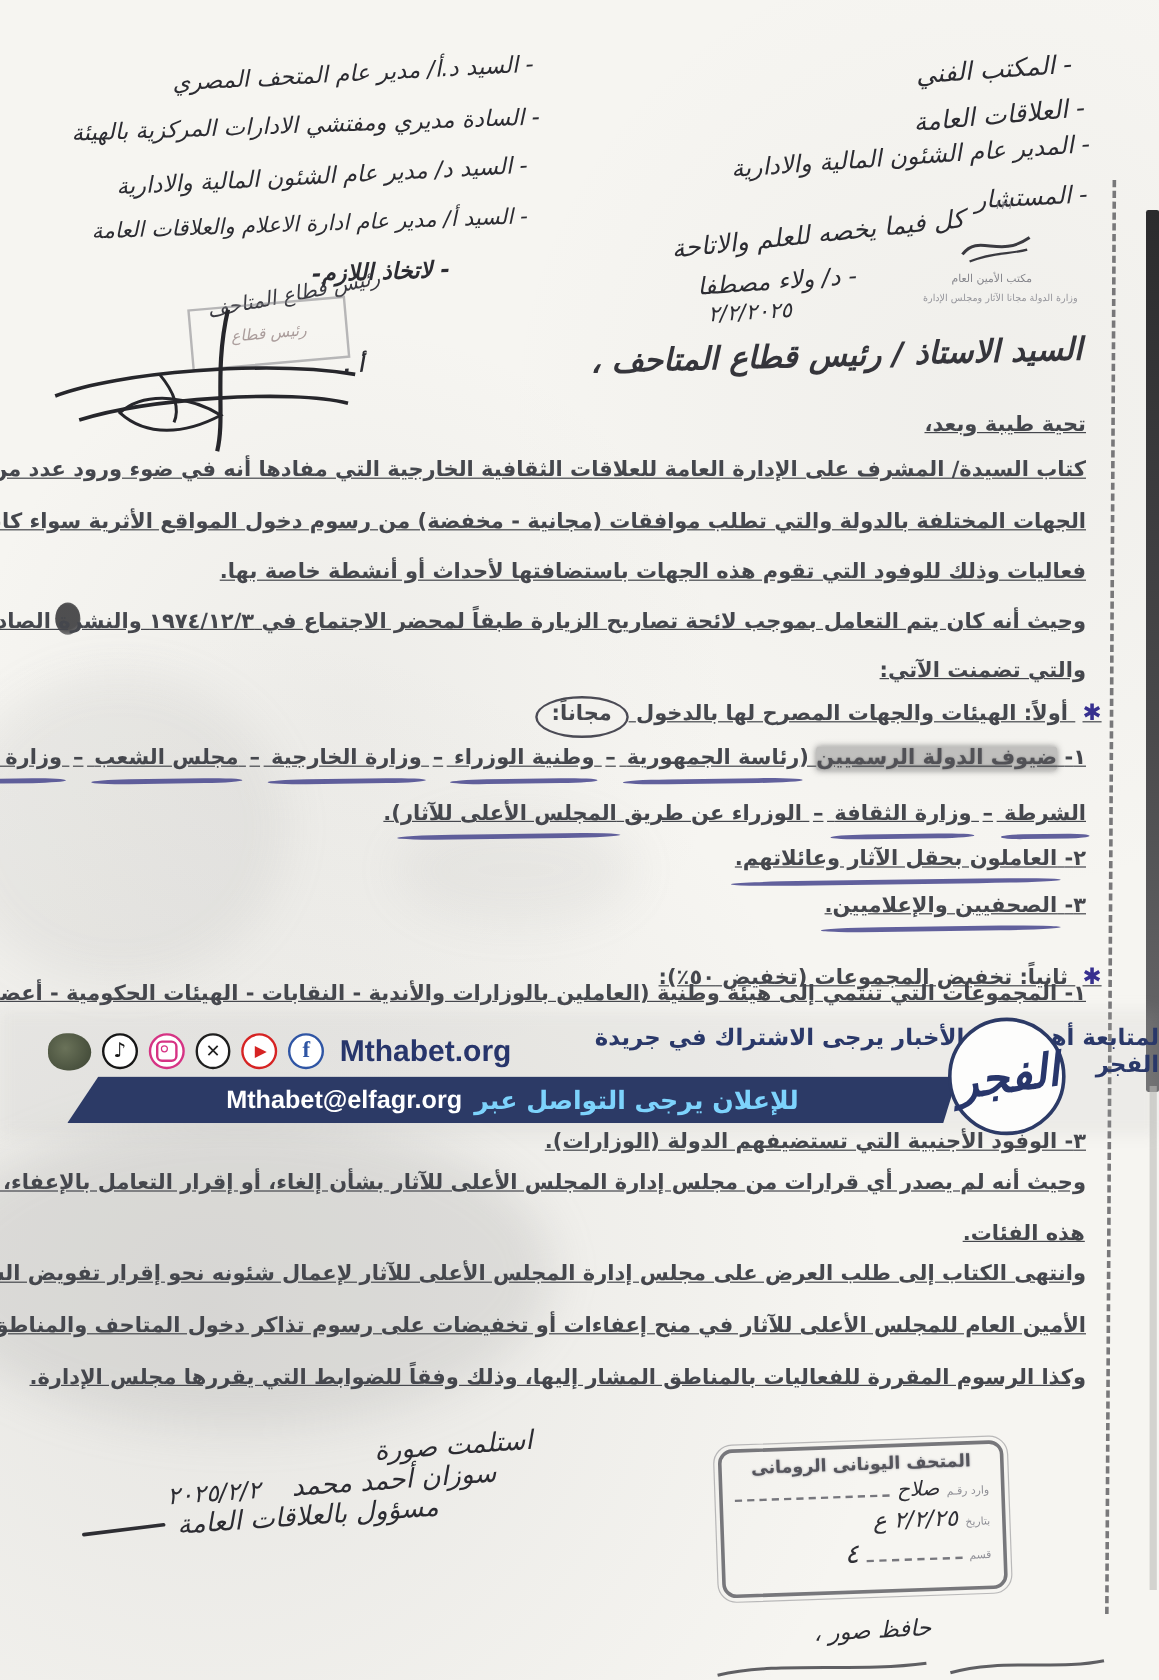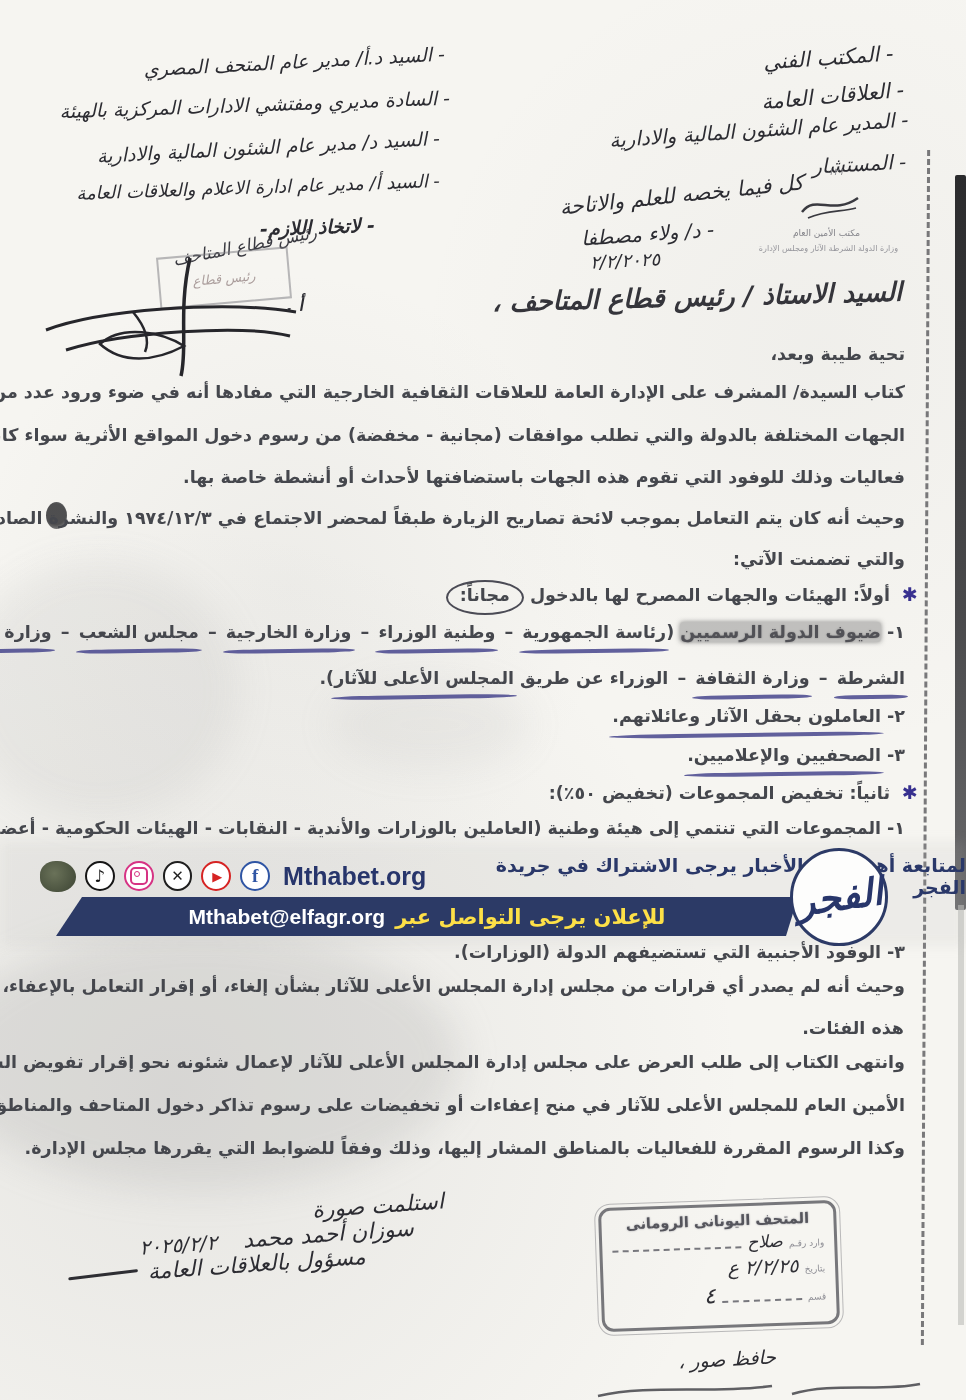--- a/index.html
+++ b/index.html
@@ -4,21 +4,21 @@
 <style>
   html,body{margin:0;padding:0;}
   body{width:966px;height:1400px;overflow:hidden;background:#e9e8e5;font-family:"DejaVu Sans",sans-serif;}
   .page{position:absolute;left:0;top:0;width:966px;height:1400px;
     background:
       radial-gradient(circle at 18% 78%, rgba(150,150,150,.16), transparent 42%),
       radial-gradient(circle at 30% 42%, rgba(160,160,160,.10), transparent 30%),
       radial-gradient(circle at 85% 25%, rgba(165,165,165,.08), transparent 30%),
       #f6f5f1;}
   .smudge{position:absolute;filter:blur(18px);background:rgba(158,158,158,.22);border-radius:50%;}
-  .typed{position:absolute;direction:rtl;font-weight:700;color:#45474d;font-size:17.5px;white-space:nowrap;letter-spacing:0;}
+  .typed{position:absolute;direction:rtl;font-weight:700;color:#45474d;font-size:17.5px;white-space:nowrap;letter-spacing:0;text-decoration:underline;}
   .hw{position:absolute;direction:rtl;font-style:italic;color:#2c2c32;white-space:nowrap;}
   .sep{margin:0 3px;}
   .u{position:relative;}
   .u::after{content:"";position:absolute;right:-3px;left:-3px;bottom:-11px;height:4px;
     background:#47458d;border-radius:50%/100%;transform:rotate(-.8deg);opacity:.85;}
   .scr{background:rgba(128,128,128,.45);color:#515156;border-radius:3px;
     box-shadow:0 0 5px rgba(120,120,120,.85);text-shadow:0 0 2px #888;}
   .circle{border:2px solid #4b4b55;border-radius:50%;padding:3px 12px 8px 12px;display:inline-block;text-align:right;}
   .star{color:#37308f;font-size:19px;margin-left:6px;font-weight:700;}
   .dashline{position:absolute;left:924px;top:150px;height:1195px;border-left:3px dashed rgba(72,72,76,.72);transform:rotate(.3deg);}
@@ -36,21 +36,21 @@
   .ig-sq{width:14px;height:14px;border:2.2px solid #d63384;border-radius:5px;position:relative;}
   .ig-sq::after{content:"";position:absolute;width:4px;height:4px;border:1.8px solid #d63384;border-radius:50%;top:2px;left:2px;}
   .icn-x{border:2.5px solid #1f1f1f;color:#1f1f1f;font-size:15px;}
   .icn-yt{border:2.5px solid #d62323;color:#d62323;font-size:13px;padding-left:2px;}
   .icn-fb{border:2.5px solid #2f55a4;color:#2f55a4;font-size:19px;font-family:"Liberation Serif",serif;}
   .bnr-brand{font-family:"Liberation Sans",sans-serif;font-weight:700;font-size:25px;color:#27356b;margin:0 4px;}
   .bnr-sub{direction:rtl;font-weight:700;font-size:19px;color:#2a3869;}
   .bnr-bar{position:absolute;left:56px;top:897px;width:742px;height:39px;background:#2c3a66;
     clip-path:polygon(26px 0,100% 0,calc(100% - 12px) 100%,0 100%);
     display:flex;align-items:center;justify-content:center;gap:10px;direction:rtl;}
-  .bnr-contact{color:#fde047;font-weight:700;font-size:21px;direction:rtl;}
+  .bnr-contact{color:#7dd3fc;font-weight:700;font-size:21px;direction:rtl;}
   .bnr-email{color:#fff;font-weight:700;font-size:21px;font-family:"Liberation Sans",sans-serif;direction:ltr;}
   .bnr-logo{position:absolute;left:790px;top:848px;width:92px;height:92px;border:3.5px solid #2c3a66;border-radius:50%;
     background:#fdfdfc;display:flex;align-items:center;justify-content:center;z-index:3;}
   .bnr-logo span{font-size:38px;font-weight:700;font-style:italic;color:#28366b;transform:rotate(-8deg);}
   
   .stamp{position:absolute;left:600px;top:1204px;width:238px;height:124px;transform:rotate(-2deg);
     border:3px solid rgba(88,88,94,.8);outline:1px solid rgba(88,88,94,.38);outline-offset:3px;border-radius:12px;
     direction:rtl;padding:6px 10px;box-sizing:border-box;color:#4e4e55;}
   .stamp .t{font-weight:700;font-size:14.5px;text-align:center;text-shadow:0 0 2px #9a9aa0;color:#55555c;}
   .stamp .row{display:flex;align-items:baseline;gap:6px;margin-top:4px;}
@@ -97,21 +97,21 @@
   <div class="hw" style="top:152px;right:60px;font-size:20px;transform:rotate(-3deg);">- المستشار</div>
   <div class="hw" style="top:183px;right:162px;font-size:21px;transform:rotate(-6deg);">كل فيما يخصه للعلم والاتاحة</div>
   <div class="hw" style="top:222px;right:252px;font-size:20px;transform:rotate(-4deg);">- د/ ولاء مصطفا</div>
   <div class="hw" style="top:250px;right:306px;font-size:18px;transform:rotate(-3deg);">٢/٢/٢٠٢٥</div>
   <div class="hw" style="top:166px;right:122px;font-size:10px;color:#8b8b90;">١٢١</div>
   <svg class="scrib" style="left:798px;top:188px;" width="64" height="34" viewBox="0 0 64 34">
     <path d="M4,24 C18,6 34,28 60,10" stroke="#3a3a40" stroke-width="2.5" fill="none"></path>
     <path d="M10,30 C28,22 44,24 58,20" stroke="#3a3a40" stroke-width="1.8" fill="none"></path>
   </svg>
   <div class="hw" style="top:228px;right:106px;font-size:9px;font-style:normal;color:#85858b;">مكتب الأمين العام</div>
-  <div class="hw" style="top:244px;right:68px;font-size:8px;font-style:normal;color:#95959b;">وزارة الدولة الشرطة الآثار ومجلس الإدارة</div>
+  <div class="hw" style="top:244px;right:68px;font-size:8px;font-style:normal;color:#95959b;">وزارة الدولة مجانا الآثار ومجلس الإدارة</div>
 
   <div class="hw" style="top:282px;right:64px;font-size:26px;font-weight:700;transform:rotate(-1.5deg);color:#35353b;">السيد الاستاذ / رئيس قطاع المتاحف ،</div>
   <div class="typed" style="top:344px;right:61px;">تحية طيبة وبعد،</div>
 
   <div class="typed" style="top:382px;right:61px;">كتاب السيدة/ المشرف على الإدارة العامة للعلاقات الثقافية الخارجية التي مفادها أنه في ضوء ورود عدد من الخطابات من</div>
   <div class="typed" style="top:425px;right:61px;">الجهات المختلفة بالدولة والتي تطلب موافقات (مجانية - مخفضة) من رسوم دخول المواقع الأثرية سواء كانت زيارة أو</div>
   <div class="typed" style="top:467px;right:61px;">فعاليات وذلك للوفود التي تقوم هذه الجهات باستضافتها لأحداث أو أنشطة خاصة بها.</div>
 
   <div class="typed" style="top:508px;right:61px;">وحيث أنه كان يتم التعامل بموجب لائحة تصاريح الزيارة طبقاً لمحضر الاجتماع في ١٩٧٤/١٢/٣ والنشرة الصادرة في ٢٠٠٥</div>
   <div class="typed" style="top:549px;right:61px;margin-left:40px;">والتي تضمنت الآتي:</div>
@@ -145,21 +145,21 @@
   </div>
   <div class="typed" style="top:706px;right:61px;">
     <span>٢-</span>
     <span class="u">العاملون بحقل الآثار وعائلاتهم.</span>
   </div>
   <div class="typed" style="top:745px;right:61px;">
     <span>٣-</span>
     <span class="u">الصحفيين والإعلاميين.</span>
   </div>
 
-  <div class="typed" style="top:781px;right:48px;">
+  <div class="typed" style="top:803px;right:48px;">
     <span class="star">✱</span>
     <span>ثانياً: تخفيض المجموعات (تخفيض ٥٠٪):</span>
   </div>
   <div class="typed" style="top:818px;right:61px;">١- المجموعات التي تنتمي إلى هيئة وطنية (العاملين بالوزارات والأندية - النقابات - الهيئات الحكومية - أعضاء</div>
 
   <div class="bnr-backdrop"></div>
   <div class="bnr-row1">
     <span class="icn icn-wa"></span>
     <span class="icn icn-tt">♪</span>
     <span class="icn icn-ig">

